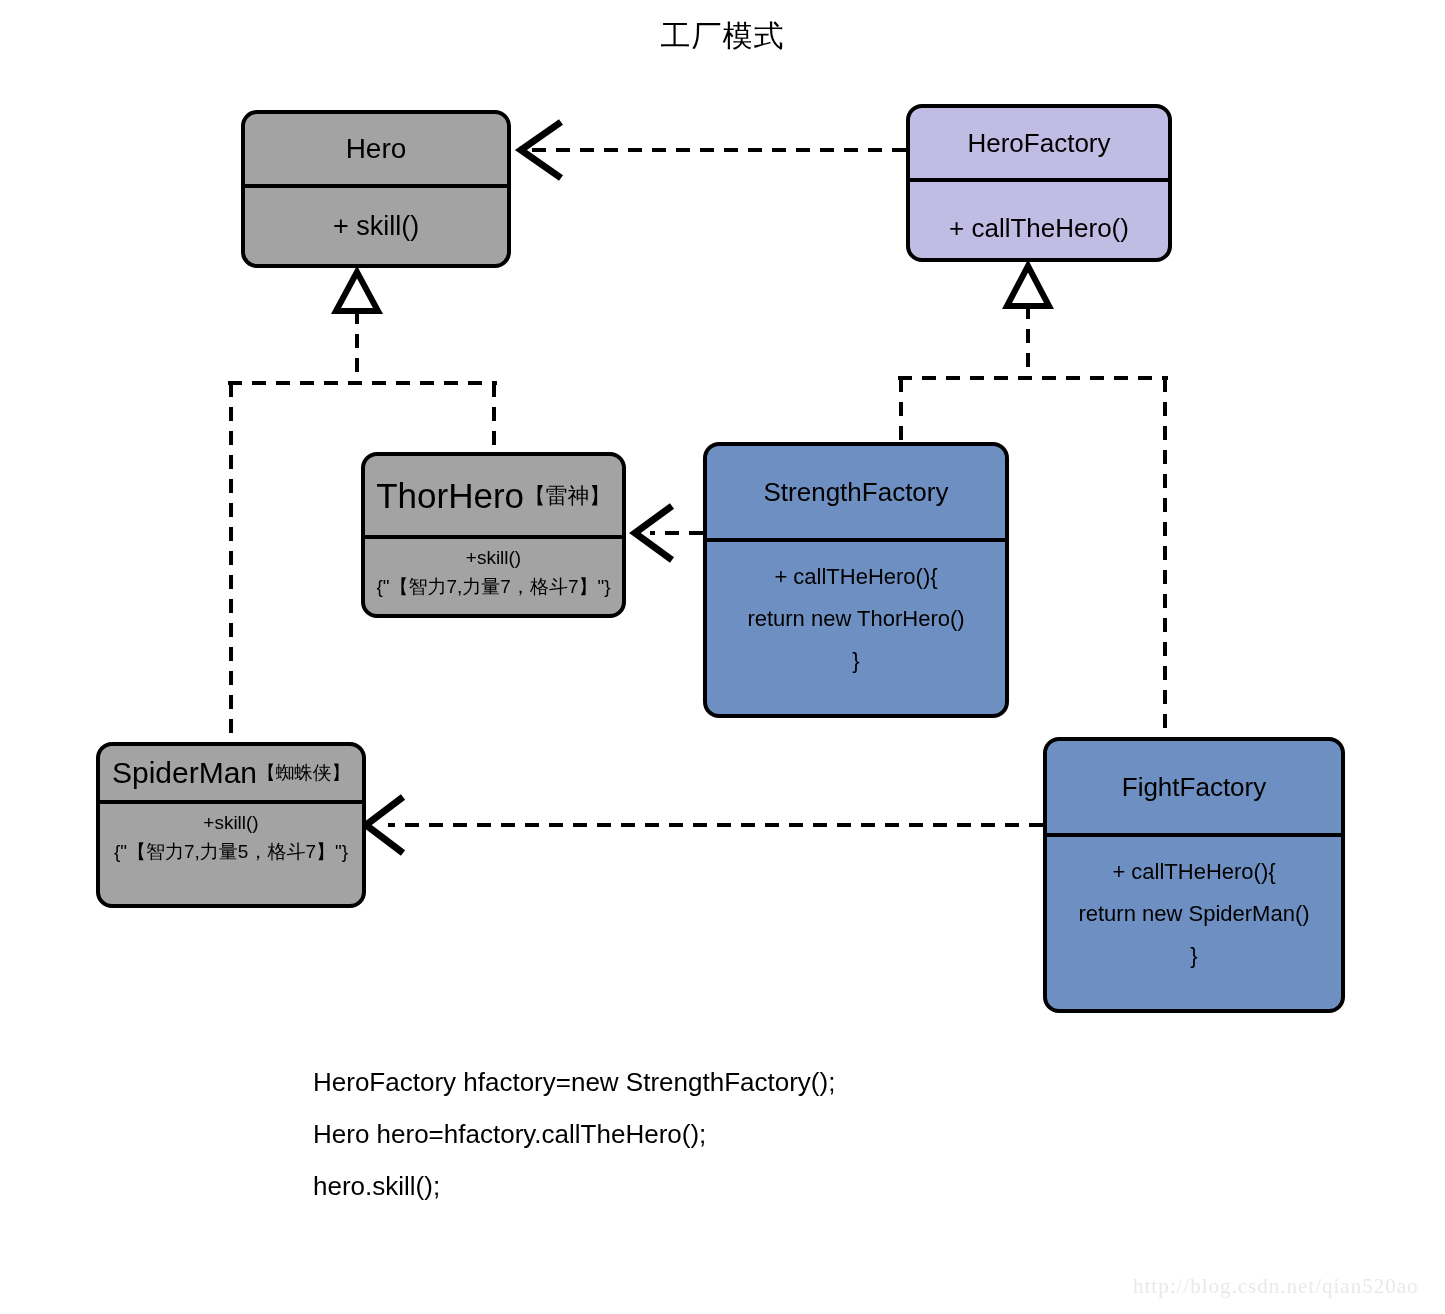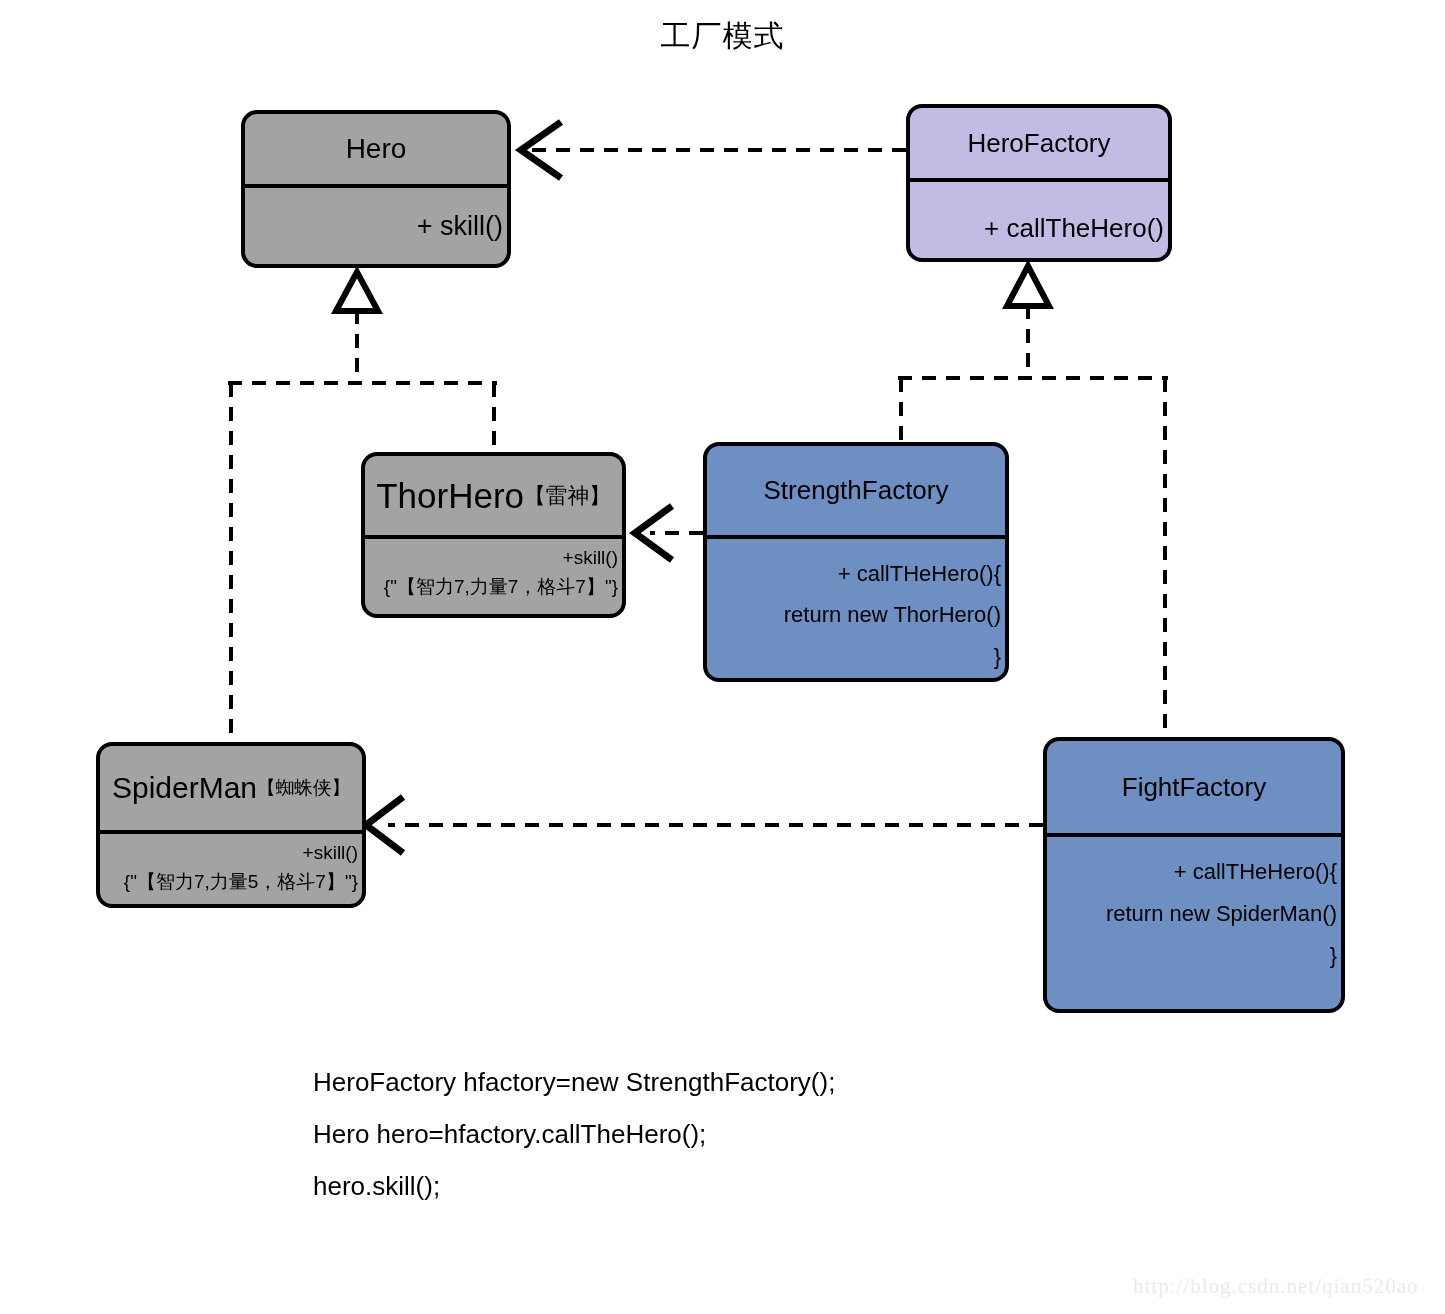--- a/index.html
+++ b/index.html
@@ -59,21 +59,21 @@
     display: flex;
     flex-direction: column;
     align-items: center;
     justify-content: flex-start;
     color: #000000;
     text-align: center;
     padding: 6px 4px 0 4px;
   }
   .uml-class .class-body .member {
     width: 100%;
-    text-align: right;
+    text-align: center;
     line-height: 1.5;
   }
 
   
   .fill-pink { background: #a3a3a3; }
   .fill-purple { background: #c1bce3; }
   .fill-blue  { background: #6e8fc1; }
 
   
   #box-hero { left: 241px; top: 110px; width: 270px; height: 158px; }
@@ -82,24 +82,24 @@
 
   #box-herofactory { left: 906px; top: 104px; width: 266px; height: 158px; gap: 11px; }
   #box-herofactory .class-header { height: 74px; font-size: 26px; }
   #box-herofactory .class-body { justify-content: center; padding-top: 6px; font-size: 26px; }
 
   #box-thorhero { left: 361px; top: 452px; width: 265px; height: 166px; }
   #box-thorhero .class-header { height: 83px; font-size: 35px; }
   #box-thorhero .class-body { font-size: 19px; padding-top: 5px; }
 
   #box-spiderman { left: 96px; top: 742px; width: 270px; height: 166px; }
-  #box-spiderman .class-header { height: 88px; font-size: 30px; }
+  #box-spiderman .class-header { height: 58px; font-size: 30px; }
   #box-spiderman .class-body { font-size: 19px; padding-top: 5px; }
 
-  #box-strengthfactory { left: 703px; top: 442px; width: 306px; height: 240px; }
+  #box-strengthfactory { left: 703px; top: 442px; width: 306px; height: 276px; }
   #box-strengthfactory .class-header { height: 96px; font-size: 26px; }
   #box-strengthfactory .class-body { font-size: 22px; padding-top: 14px; }
   #box-strengthfactory .class-body .member { line-height: 1.9; }
 
   #box-fightfactory { left: 1043px; top: 737px; width: 302px; height: 276px; }
   #box-fightfactory .class-header { height: 96px; font-size: 26px; }
   #box-fightfactory .class-body { font-size: 22px; padding-top: 14px; }
   #box-fightfactory .class-body .member { line-height: 1.9; }
 
   .cjk-suffix { font-size: 0.62em; }

